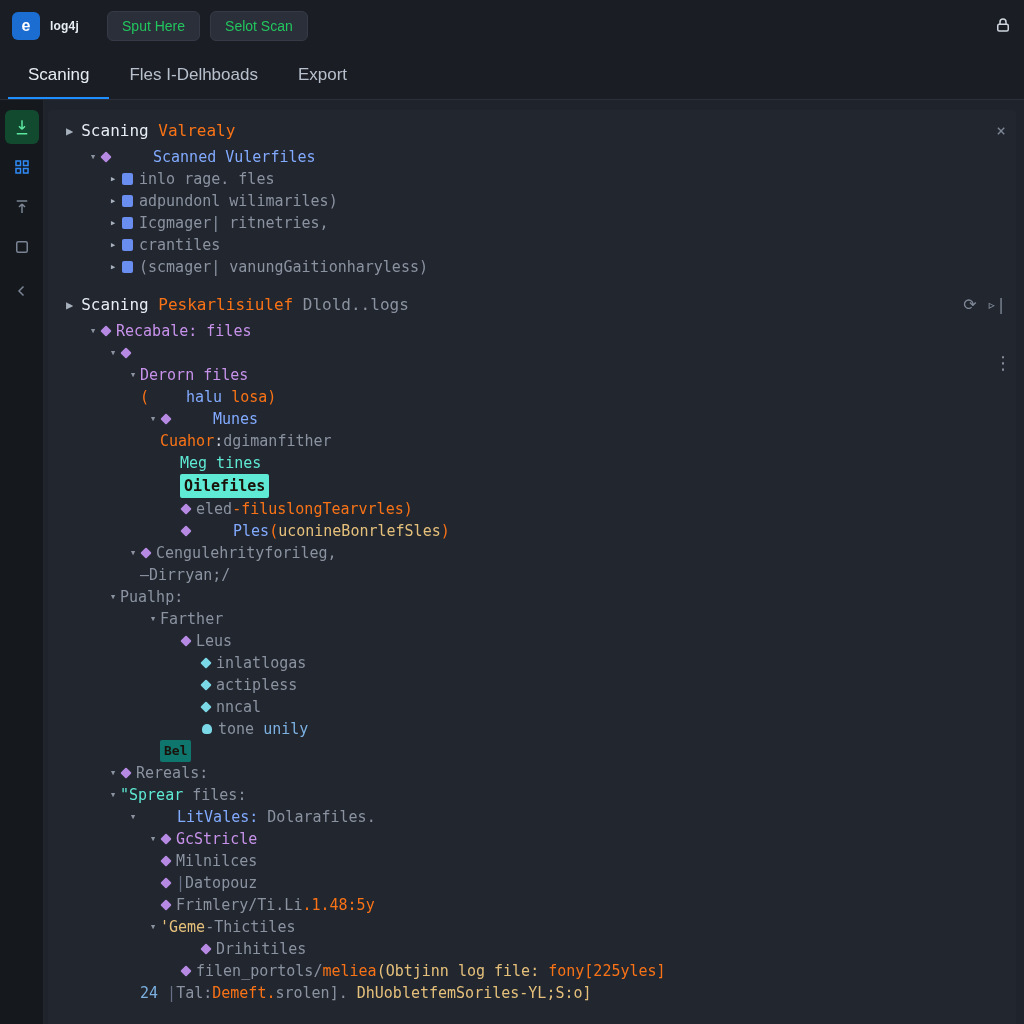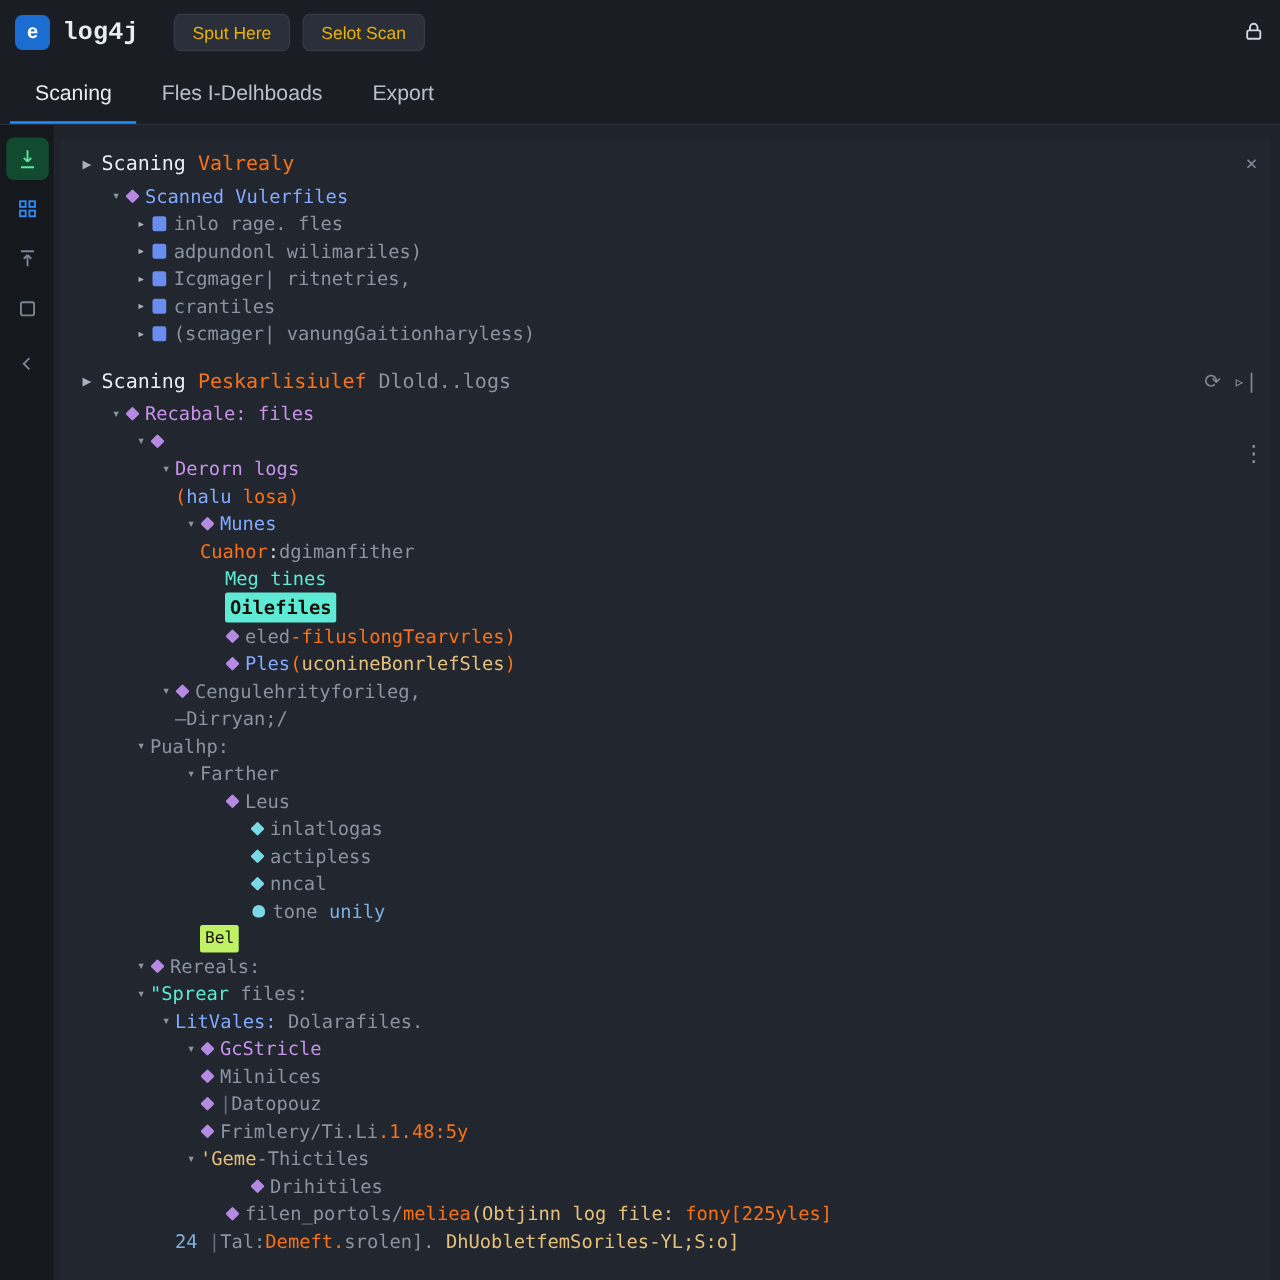--- a/index.html
+++ b/index.html
@@ -25,26 +25,26 @@
   }
   .app-logo {
     width: 28px; height: 28px;
     border-radius: 6px;
     background: #1b6dd1;
     color: #fff;
     display: flex; align-items: center; justify-content: center;
     font-weight: 700;
     font-size: 16px;
   }
-  .app-title { font-size: 20px; color: #e6edf3; font-weight: 600; letter-spacing: .2px; font-family: Liberation Mono, monospace; }
+  .app-title { font-size: 12px; color: #e6edf3; font-weight: 600; letter-spacing: .2px; }
   .topbar .spacer8 { width: 8px; }
   .btn {
     background: #2a2f39;
     border: 1px solid #353a46;
-    color: #eab308;
+    color: #22c55e;
     padding: 6px 14px;
     border-radius: 6px;
     font-size: 14px;
     cursor: pointer;
   }
   .topbar-right { margin-left: auto; display:flex; gap:14px; align-items:center; }
   .lock-icon svg { width: 18px; height: 18px; stroke: #cfd6df; fill:none; stroke-width:2; }
 
   
   .tabs {
@@ -147,27 +147,27 @@
     transform: rotate(45deg);
     background:#b68ae3;
     margin: 0 6px 0 2px;
     border-radius:1px;
   }
   .glyph.module { background:#6a8df0; border-radius:2px; transform:none; width:11px; height:12px; }
   .glyph.cyan { background:#7bd8e6; }
   .glyph.db { background:#7bd8e6; border-radius:50% 50% 40% 40%; width:10px; height:10px; transform:none; }
   .dim { color:#8b93a1; }
   .kw  { color:#c792ea; }   
-  .ty  { color:#82aaff; }   
+  .ty  { color:#82aaff;margin-left:37px; }   
   .fn  { color:#f97316; }   
   .str { color:#5eead4; }   
   .lit { color:#e5c07b; }
   .num { color:#7bb0e0; }
   .tag-org { background:#5eead4; color:#1a120a; padding:1px 4px; border-radius:2px; font-weight:600; }
-  .tag-red { background:#bef264; color:#1a120a; padding:0 4px; border-radius:2px; font-weight:400; font-size:13px;}
+  .tag-red { background:#0f766e; color:#1a120a; padding:0 4px; border-radius:2px; font-weight:700; font-size:13px;}
   .bar { color:#667085; }
 
   .pad-0{padding-left:18px}.pad-1{padding-left:38px}.pad-2{padding-left:58px}
   .pad-3{padding-left:78px}.pad-4{padding-left:98px}.pad-5{padding-left:118px}
   .pad-6{padding-left:138px}
 
   .kebab { position:absolute; right:10px; top:252px; color:#8b93a1; cursor:pointer; font-size:18px; letter-spacing:2px;}
 </style>
 </head>
 <body>
@@ -290,21 +290,21 @@
             <span class="caret">▾</span>
             <span class="glyph"></span>
             <span class="kw">Recabale: files</span>
           </div>
         <div class="node pad-2">
             <span class="caret">▾</span>
             <span class="glyph"></span>
         </div>
         <div class="node pad-3">
             <span class="caret">▾</span>
-          <span><span class="kw">Derorn logs</span></span>
+          <span><span class="kw">Derorn files</span></span>
         </div>
         <div class="node pad-3">
             <span class="caret"></span>
           <span><span class="fn">(</span><span class="ty">halu</span> <span class="fn">losa</span><span class="fn">)</span></span>
         </div>
         <div class="node pad-4">
             <span class="caret">▾</span>
             <span class="glyph"></span>
             <span class="ty">Munes</span>
           </div>

